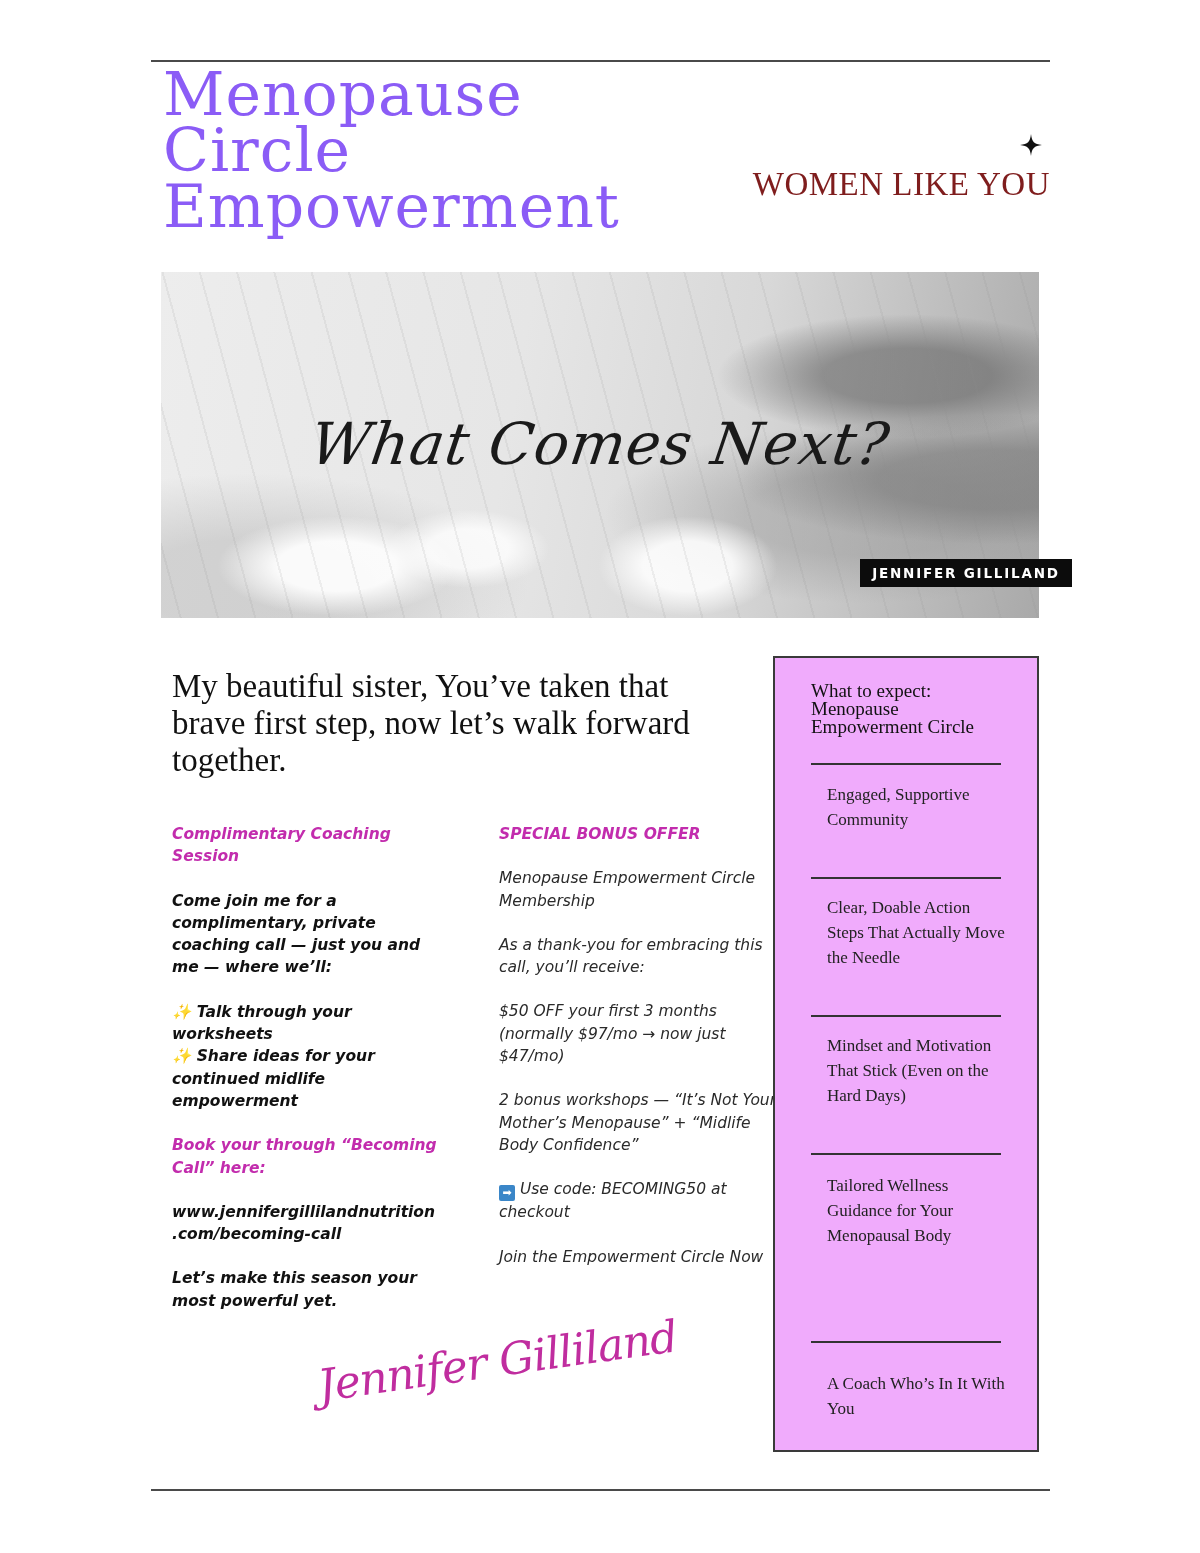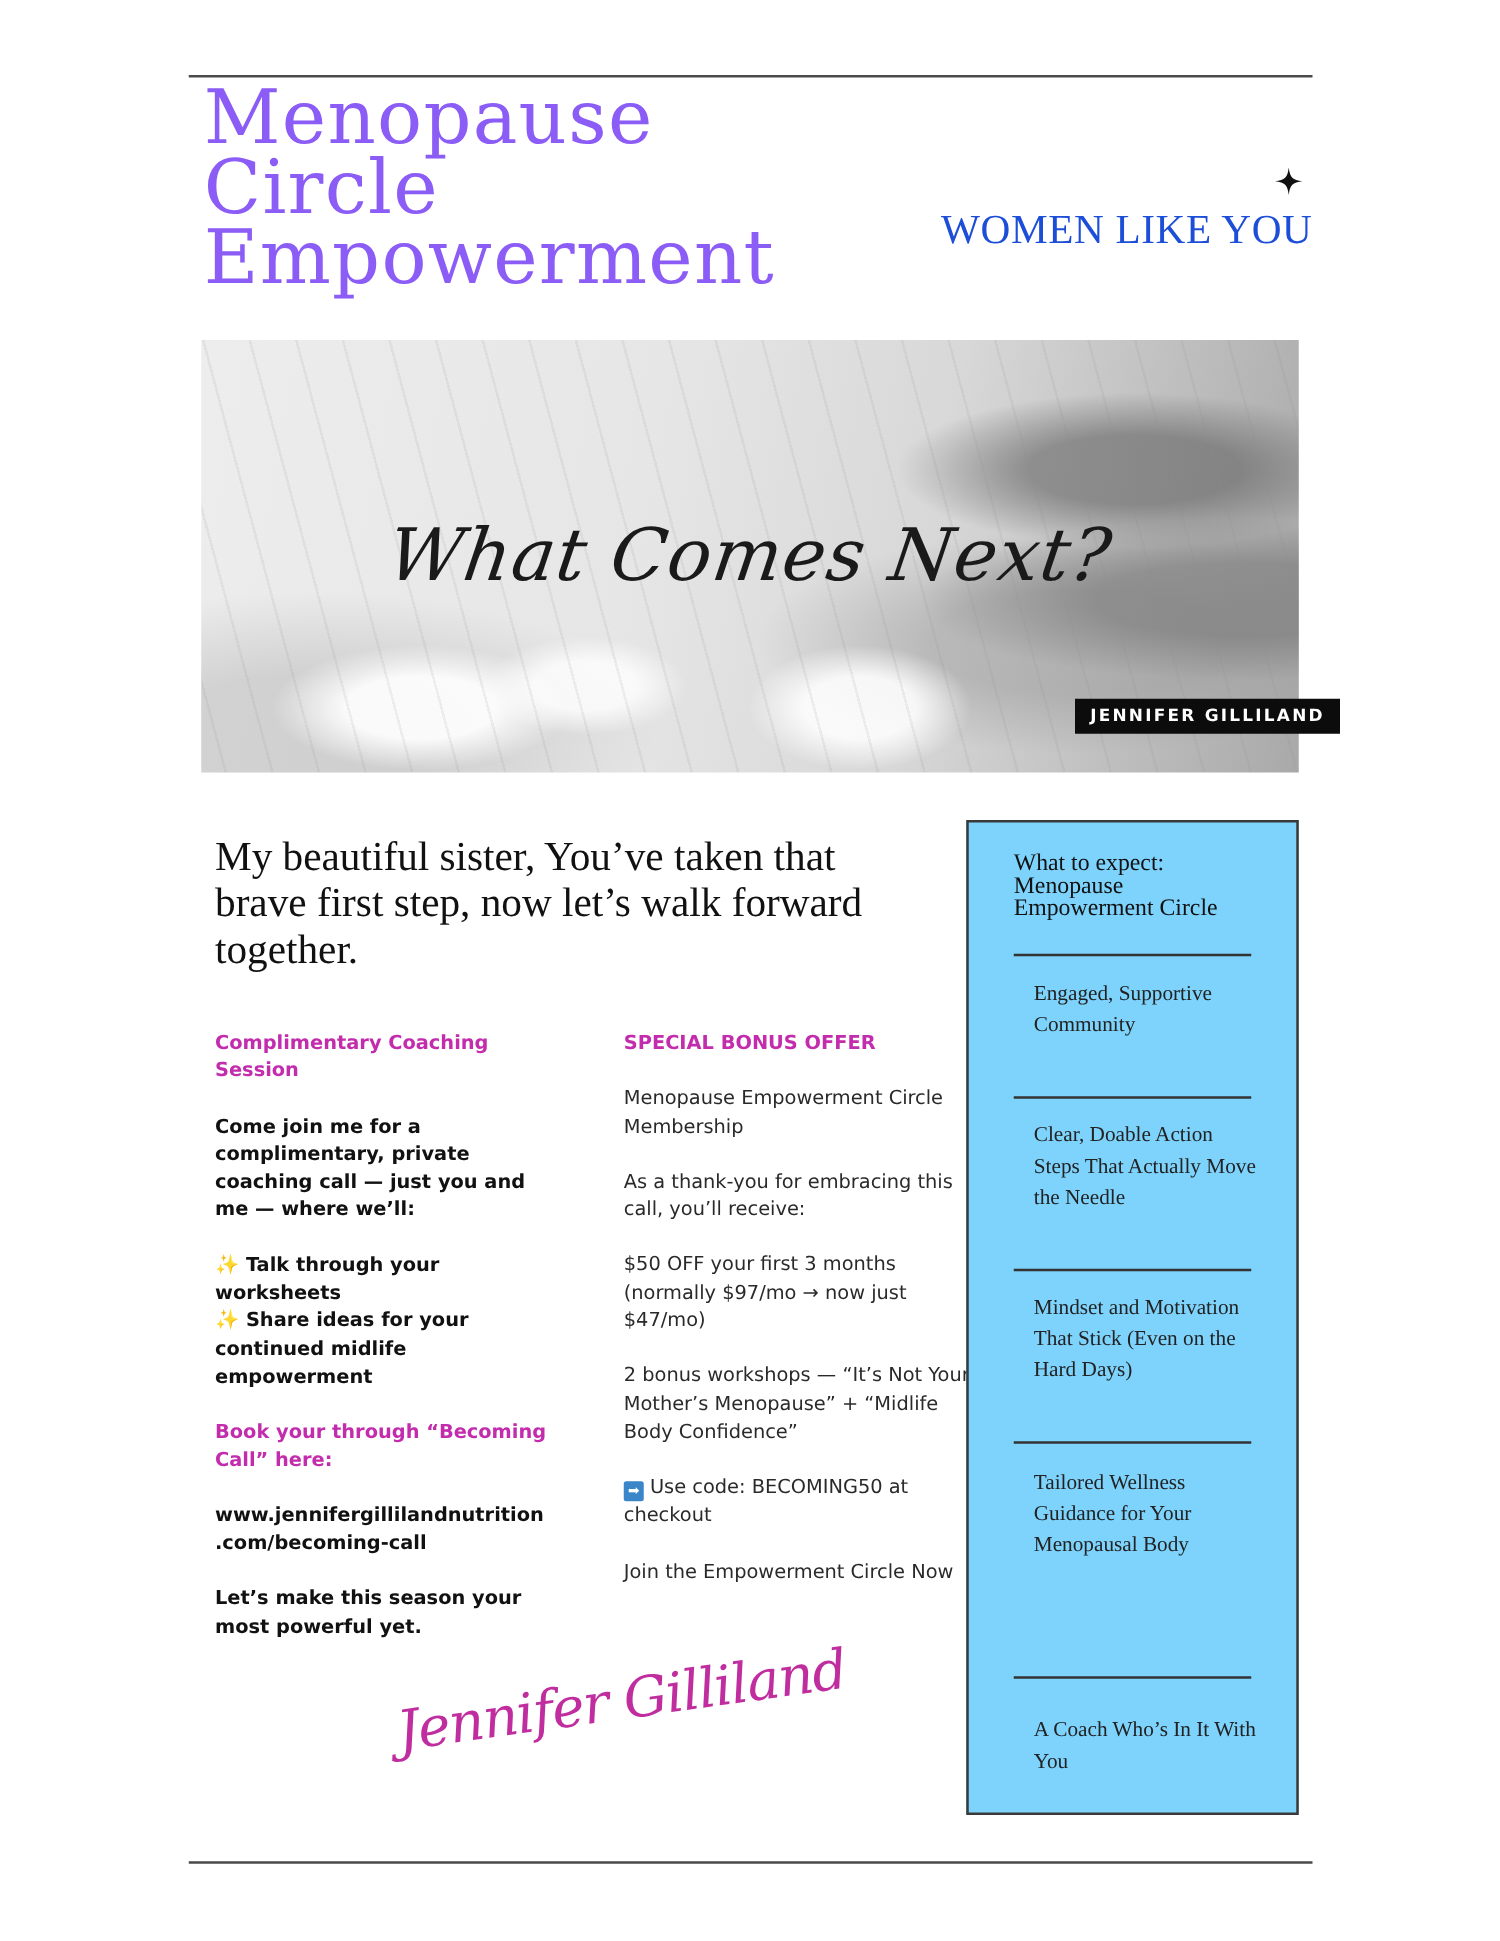--- a/index.html
+++ b/index.html
@@ -15,21 +15,21 @@
     font-family: "DejaVu Serif", "Liberation Serif", serif;
     font-size: 60px; line-height: 56px; color: #8b5cf6;
     letter-spacing: 1px; font-weight: normal;
   }
   .title span { display: block; }
 
   .sparkle { position: absolute; left: 1020px; top: 134px; width: 22px; height: 22px; }
   .tagline {
     position: absolute; left: 744px; top: 166px; width: 306px;
     font-family: "Liberation Serif", serif; font-size: 33px; letter-spacing: 0.5px;
-    color: #1d4ed8; white-space: nowrap; text-align: right;
+    color: #7f1d1d; white-space: nowrap; text-align: right;
   }
 
   .hero {
     position: absolute; left: 161px; top: 272px; width: 878px; height: 346px;
     overflow: hidden;
     background:
       radial-gradient(ellipse at 20% 85%, rgba(255,255,255,0.9) 0 6%, transparent 12%),
       radial-gradient(ellipse at 35% 80%, rgba(255,255,255,0.8) 0 5%, transparent 10%),
       radial-gradient(ellipse at 60% 85%, rgba(255,255,255,0.85) 0 6%, transparent 12%),
       radial-gradient(ellipse at 85% 30%, rgba(90,90,90,0.55) 0 8%, transparent 18%),
@@ -56,37 +56,37 @@
   }
 
   .intro {
     position: absolute; left: 172px; top: 668px; width: 560px;
     font-family: "Liberation Serif", serif; font-size: 33px; line-height: 37px; color: #111;
   }
 
   .col { position: absolute; font-family: "DejaVu Sans", sans-serif; font-size: 15.5px; line-height: 22.3px; }
   .col-left { left: 172px; top: 823px; width: 280px; font-weight: bold; color: #111; }
   .col-mid { left: 470px; top: 823px; width: 280px; color: #2a2a2a; margin-left: 29px; }
-  .col p { margin-bottom: 22px; }
+  .col p { margin-bottom: 22px; font-style: italic; }
   .magenta { color: #c22cad; font-weight: bold; }
   .spark-emoji { color: #f3b23a; }
   .arrow-box {
     display: inline-block; width: 16px; height: 16px; background: #3a86c8; color: #fff;
     font-size: 11px; line-height: 16px; text-align: center; border-radius: 2px; vertical-align: -2px;
   }
 
   .signature {
     position: absolute; left: 320px; top: 1340px; width: 290px; height: 100px;
     font-family: "DejaVu Serif", serif; font-style: italic; font-size: 44px;
     color: #c02d9f; transform: rotate(-8deg); white-space: nowrap; letter-spacing: -1px;
   }
 
   .sidebar {
     position: absolute; left: 773px; top: 656px; width: 266px; height: 796px;
-    border: 2px solid #3a3a3a; background: #7dd3fc;
+    border: 2px solid #3a3a3a; background: #f0abfc;
   }
   .sidebar-title {
     position: absolute; left: 36px; top: 24px; width: 200px;
     font-family: "Liberation Serif", serif; font-size: 19px; line-height: 18px; color: #111;
   }
   .sb-line { position: absolute; left: 36px; width: 190px; height: 2px; background: #333; }
   .sb-item {
     position: absolute; left: 52px; width: 180px;
     font-family: Liberation Serif, serif; font-size: 17px; line-height: 25px; color: #222;
   }

